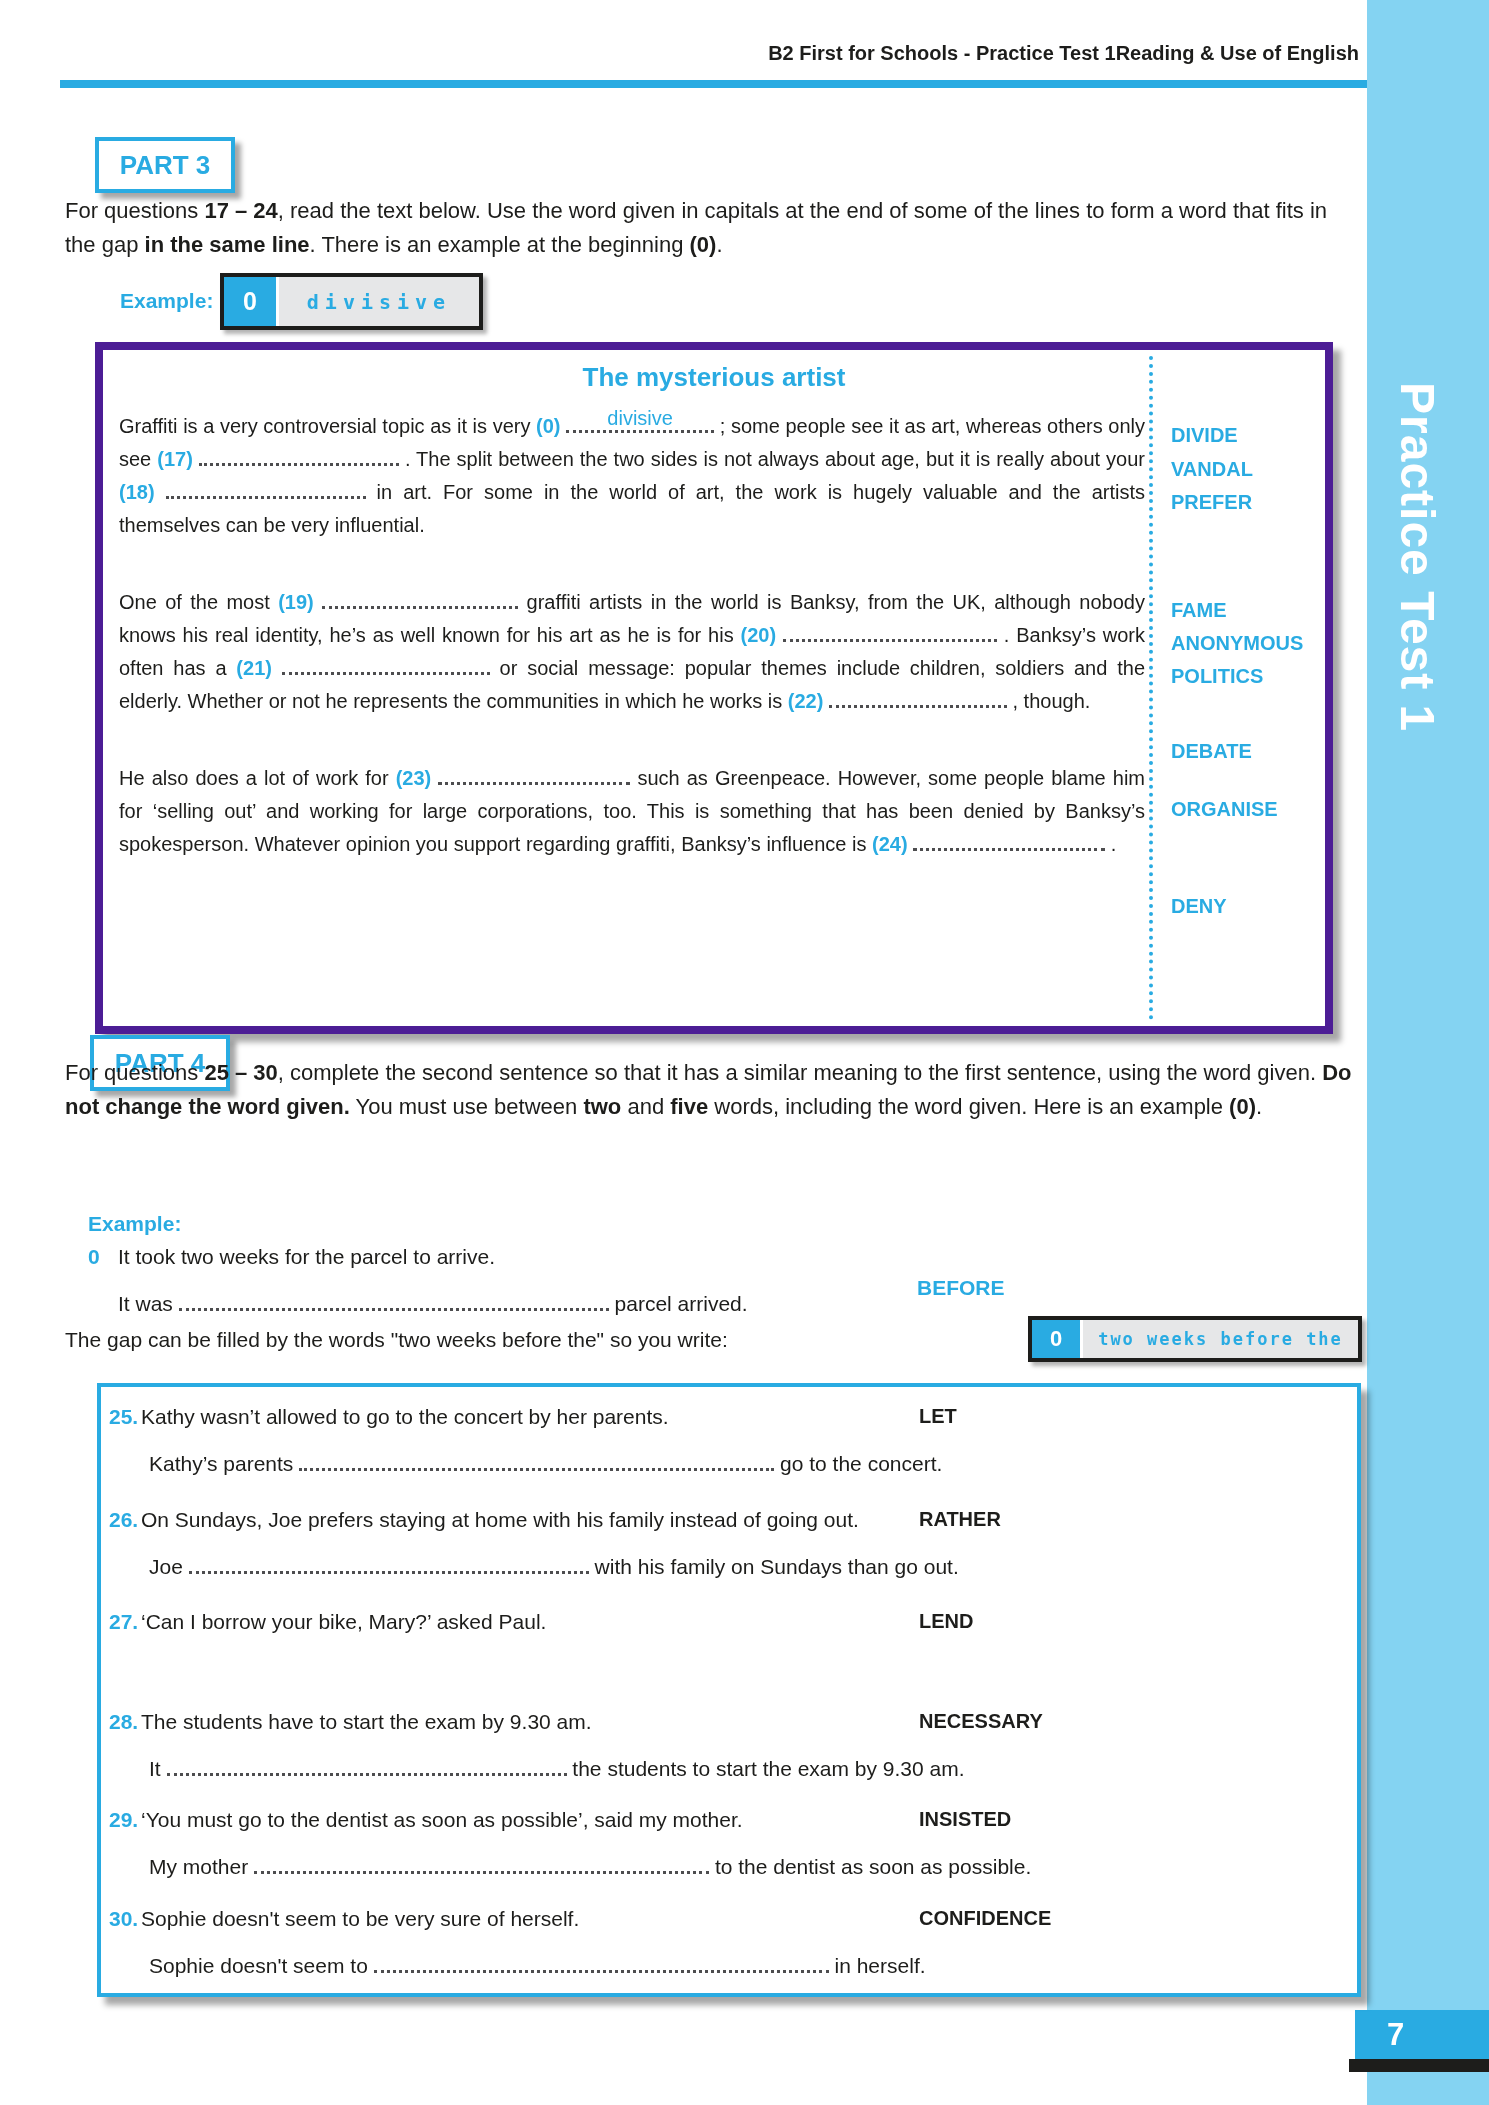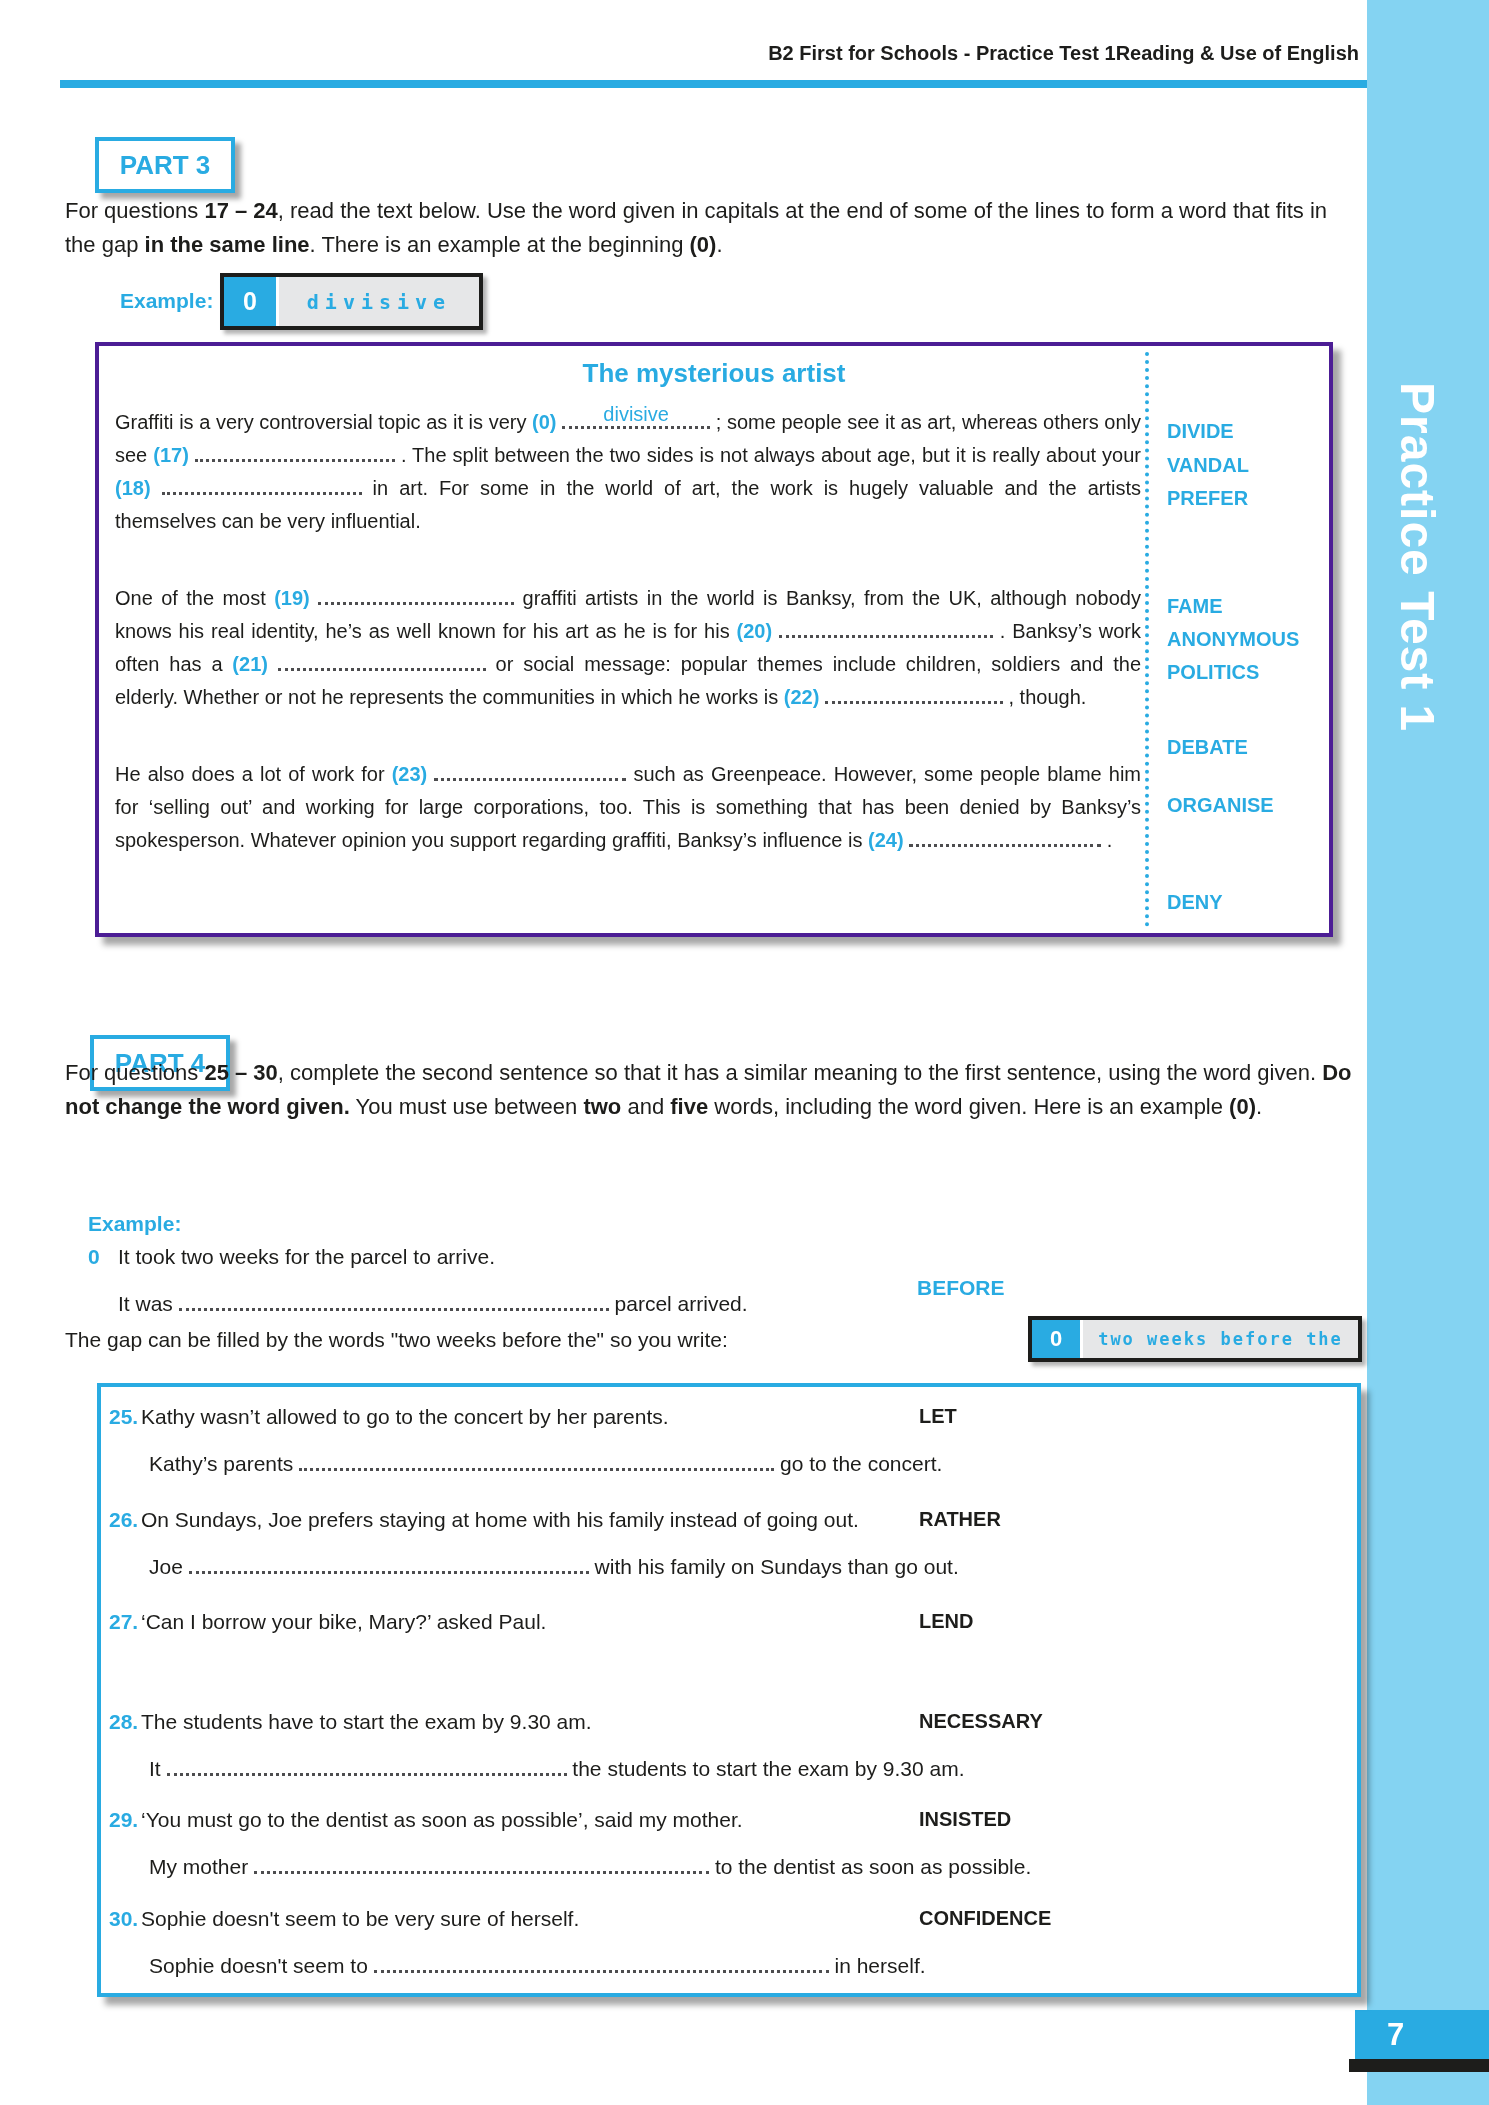--- a/index.html
+++ b/index.html
@@ -35,22 +35,22 @@
   .ansbox .num{background:#29abe2;color:#fff;font-weight:bold;display:flex;align-items:center;justify-content:center;}
   .ansbox .ansval{flex:1;background:#e6e7e8;margin-left:3px;display:flex;align-items:center;justify-content:center;
           font-family:"DejaVu Sans Mono",monospace;font-weight:bold;color:#29abe2;}
   #p3-ansbox{left:220px;top:273px;width:263px;height:57px;}
   #p3-ansbox .num{width:52px;font-size:25px;}
   #p3-ansbox .ansval{font-size:20px;letter-spacing:6px;}
   #p4-ansbox{left:1028px;top:1316px;width:334px;height:46px;}
   #p4-ansbox .num{width:48px;font-size:22px;}
   #p4-ansbox .ansval{font-size:17px;letter-spacing:2px;}
   
-  .artist-box{position:absolute;left:95px;top:342px;width:1238px;height:595px;background:#fff;
-          border:4px solid #4c1d95;box-shadow:8px 8px 6px rgba(0,0,0,.35);box-sizing:border-box;}
+  .artist-box{position:absolute;left:95px;top:342px;width:1238px;height:692px;background:#fff;
+          border:8px solid #4c1d95;box-shadow:8px 8px 6px rgba(0,0,0,.35);box-sizing:border-box;}
   .artist-title{position:absolute;top:12px;left:0;width:100%;text-align:center;color:#29abe2;
           font-weight:bold;font-size:26px;}
   .passage{position:absolute;left:16px;top:60px;width:1026px;font-size:20px;line-height:33px;text-align:justify;}
   .passage p{margin:0;}
   .passage p + p{margin-top:44px;}
   .gnum{color:#29abe2;font-weight:bold;}
   .dots{display:inline-block;height:5px;border-bottom:3px dotted #4d4d4f;vertical-align:0;position:relative;}
   .hand{position:absolute;left:0;right:0;bottom:2px;text-align:center;color:#29abe2;font-size:20px;line-height:20px;}
   .d-g0{width:148px;} .d-g17{width:200px;} .d-g18{width:200px;} .d-g19{width:196px;}
   .d-g20{width:214px;} .d-g21{width:208px;} .d-g22{width:178px;} .d-g23{width:192px;} .d-g24{width:192px;}

